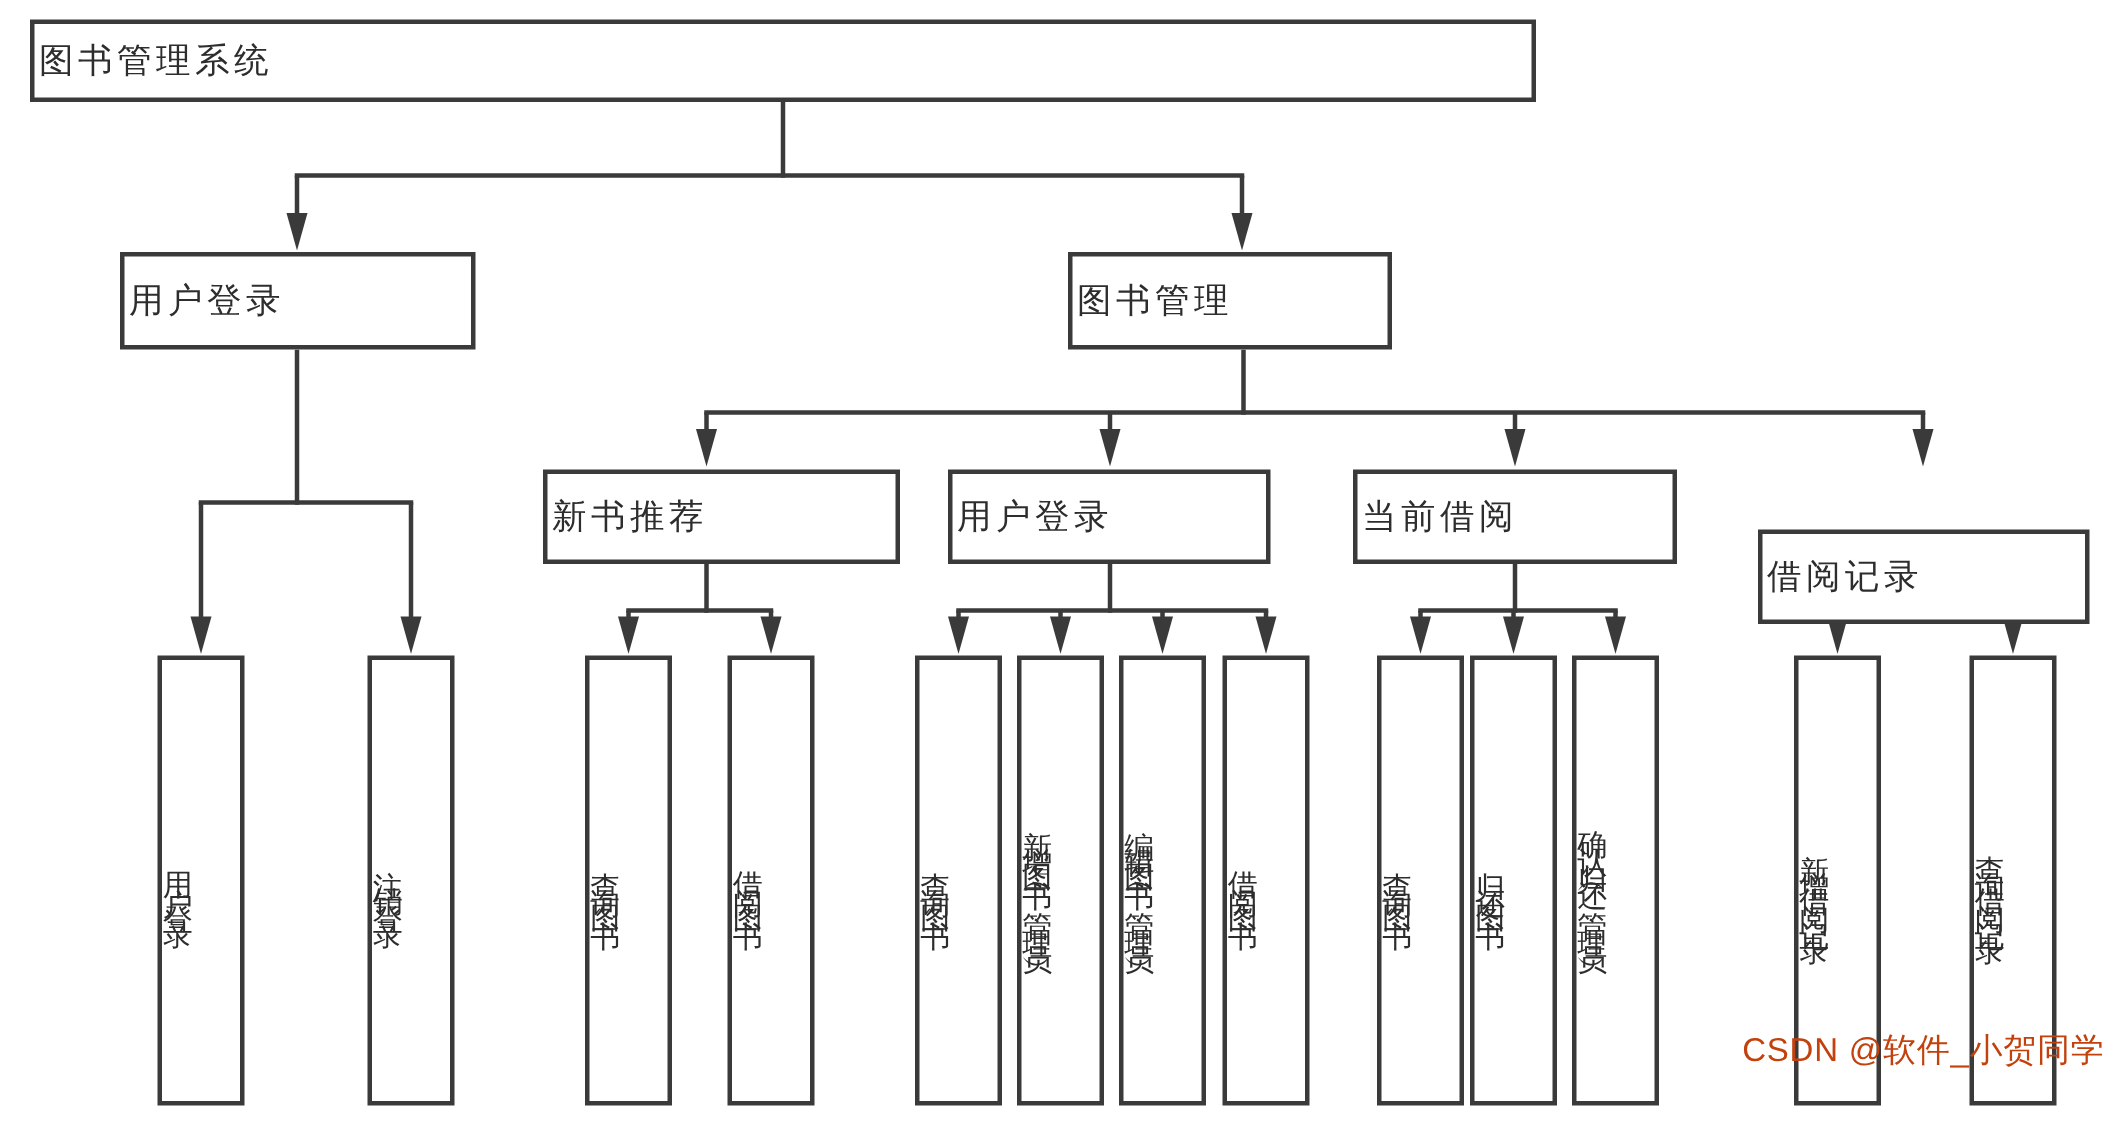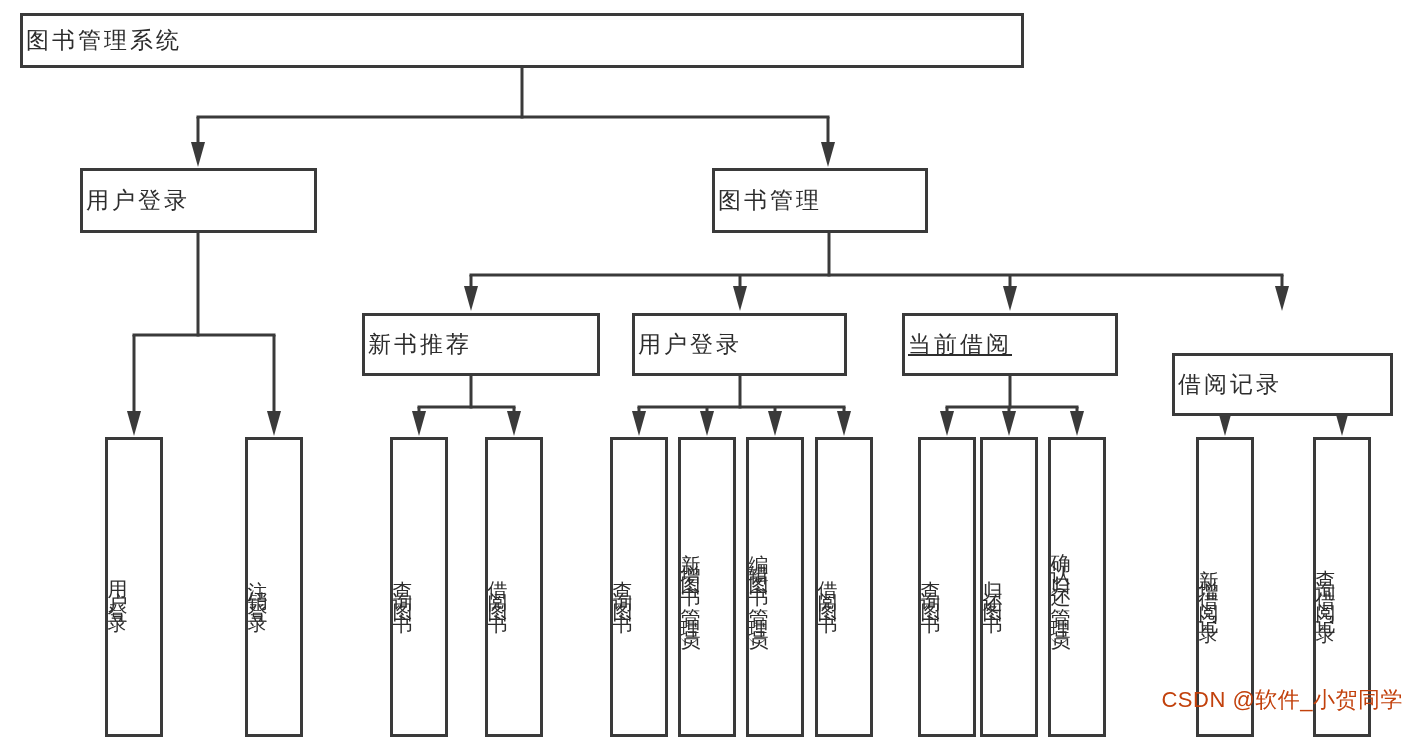--- a/index.html
+++ b/index.html
@@ -125,21 +125,21 @@
   <div class="node hnode" style="left:712px;top:168px;width:216px;height:65px;">
     <span>图书管理</span>
   </div>
 
   <div class="node hnode" style="left:362px;top:313px;width:238px;height:63px;">
     <span>新书推荐</span>
   </div>
   <div class="node hnode" style="left:632px;top:313px;width:215px;height:63px;">
     <span>用户登录</span>
   </div>
-  <div class="node hnode" style="left:902px;top:313px;width:216px;height:63px;text-decoration:underline;">
+  <div class="node hnode" style="left:902px;top:313px;width:216px;height:63px;">
     <span>当前借阅</span>
   </div>
   <div class="node hnode" style="left:1172px;top:313px;width:221px;height:63px;margin-top:40px;">
     <span>借阅记录</span>
   </div>
 
   <div class="node leaf" style="left:105px;">
     <span class="vtext">用户登录</span>
   </div>
   <div class="node leaf" style="left:245px;">

